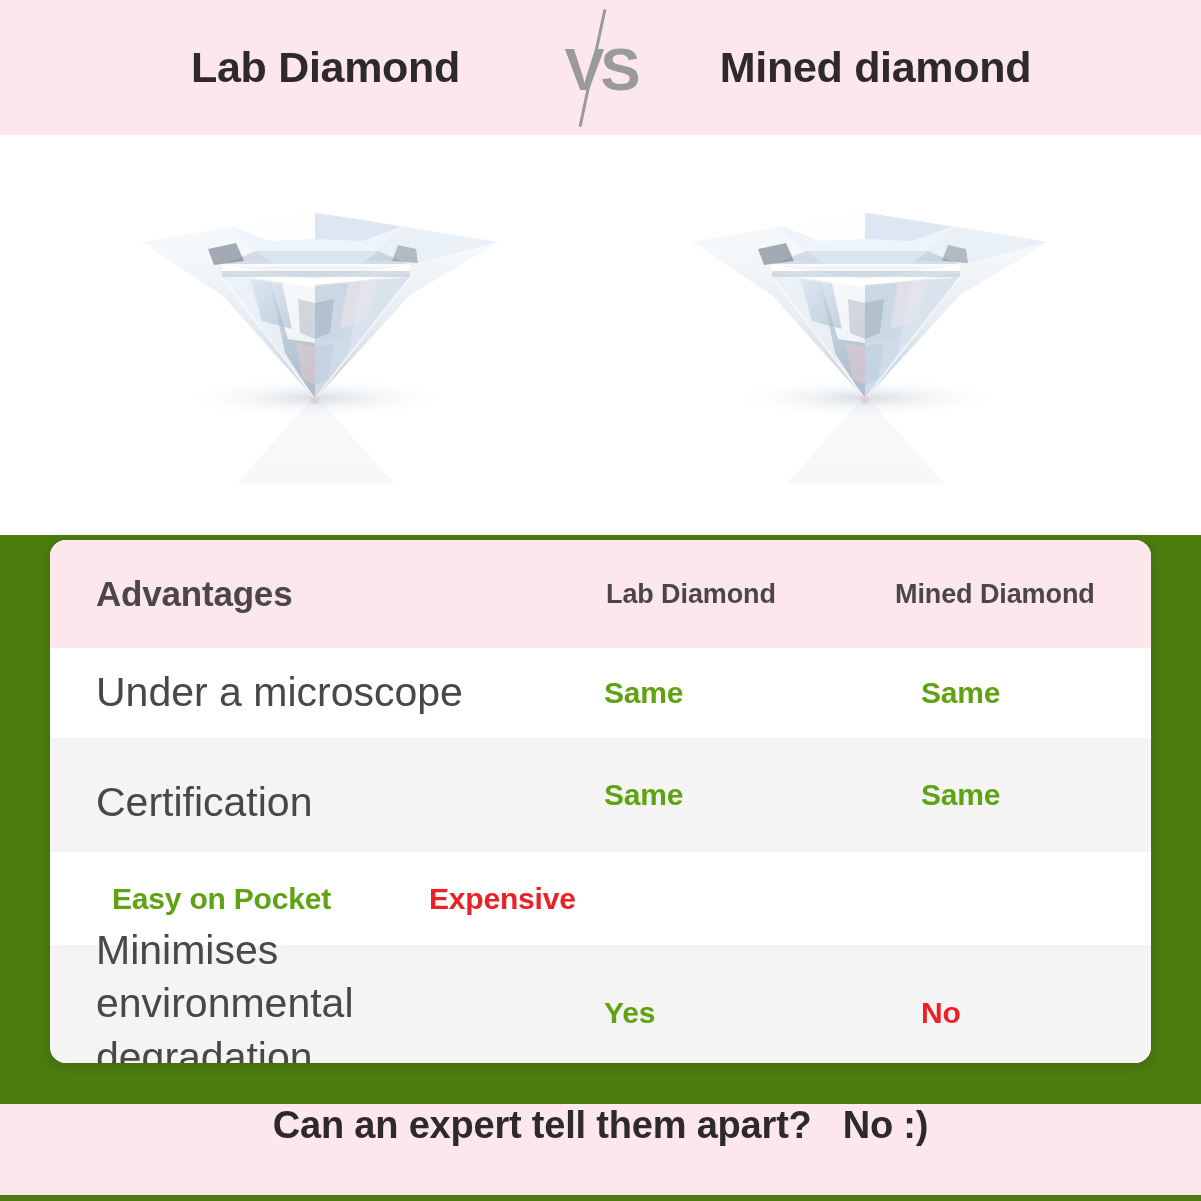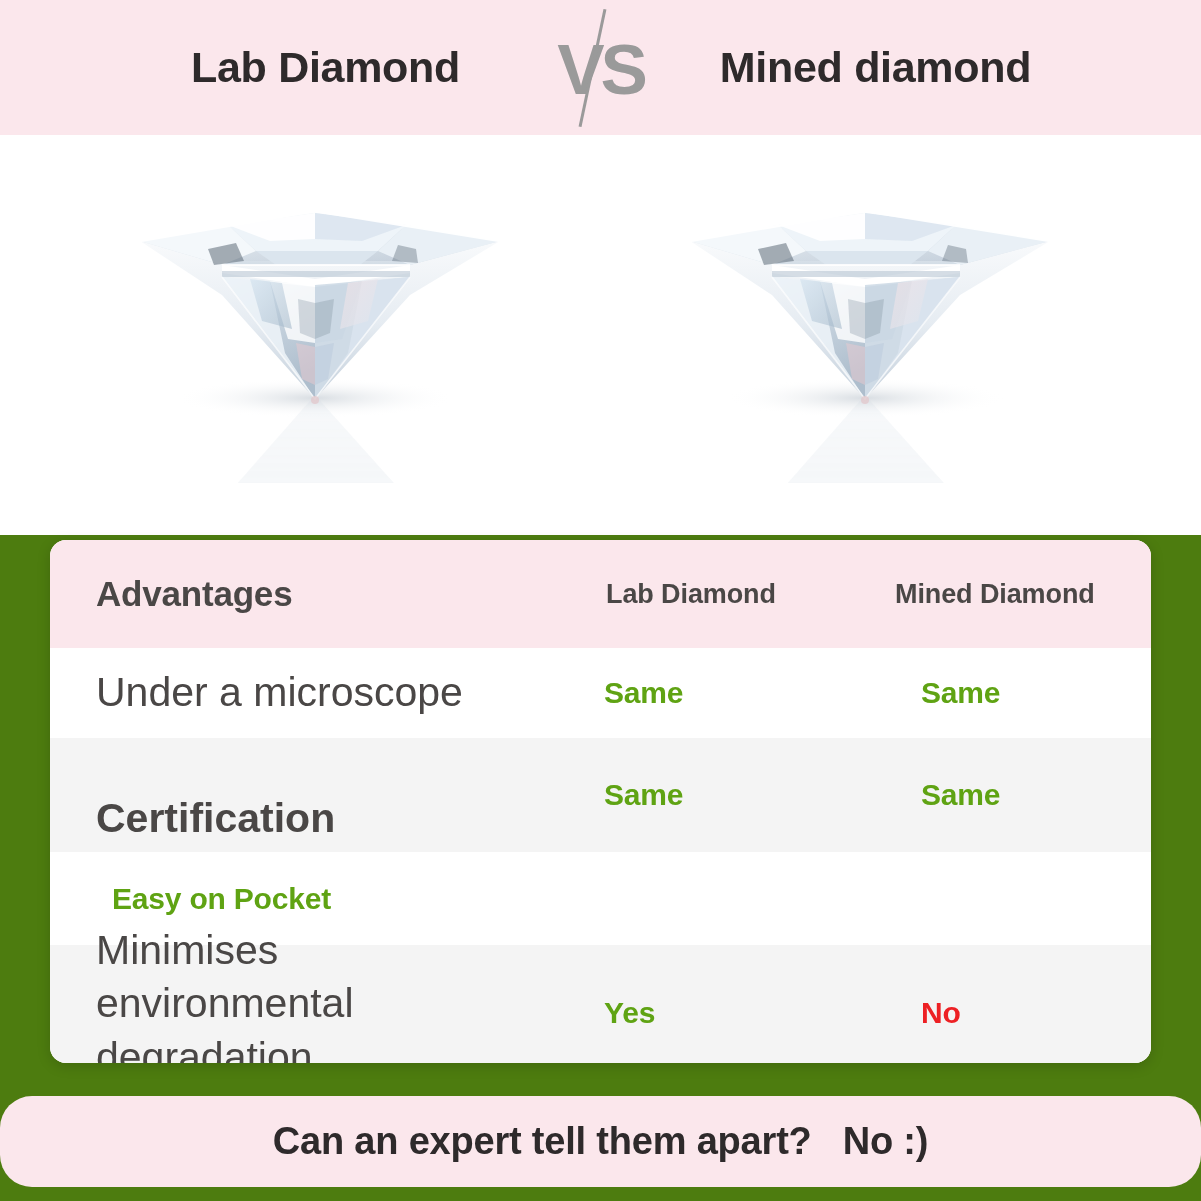--- a/index.html
+++ b/index.html
@@ -34,21 +34,21 @@
   }
   .title-left  { width:430px; text-align:center; }
   .title-right { width:430px; text-align:center; }
 
   .vs-wrap {
     width:120px; height:135px;
     position:relative;
     display:flex; align-items:center; justify-content:center;
   }
   .vs-text {
-    font-size:71px;
+    font-size:60px;
     font-weight:bold;
     color:#9a9a9a;
     line-height:1;
     letter-spacing:-4px;
     position:relative;
     top:2px;
   }
   .vs-slash {
     position:absolute;
     left:50%; top:8px;
@@ -142,30 +142,30 @@
     position:absolute;
     top:28px;
     width:2px;
     height:467px;
     background:#cfcfcf;
   }
   .divider.d1 { left:492px; }
   .divider.d2 { left:821px; }
 
   
-  .row.r1 .feature-label { position:relative; top:24px;font-weight:bold; }
+  .row.r1 .feature-label { position:relative; top:8px; }
   
   .row.r3 .value { position:relative; top:9px;text-align:right; }
 
   
   .footer-band {
-    position:absolute; left:0; bottom:14px;
+    position:absolute; left:0; bottom:6px;
     width:1201px; height:91px;
     background:#fbe7ec;
-    display:flex; align-items:center; justify-content:center;border-radius:32px;
+    display:flex; justify-content:center;
   }
   .footer-text {
     font-size:38px;
     font-weight:bold;
     color:#2e2a2b;
     letter-spacing:-0.2px;
     white-space:pre;
   }
 </style>
 </head>
@@ -346,20 +346,23 @@
       </div>
       <div class="cell-mined">
         <span class="value green">Same</span>
       </div>
     </div>
 
     <div class="row r2">
       <div class="cell-lab">
         <span class="value green">Easy on Pocket</span>
       </div>
+      <div class="cell-mined">
+        <span class="value red">Expensive</span>
+      </div>
     </div>
 
     <div class="row r3">
       <div class="cell-feature">
         <span class="feature-label">Minimises environmental degradation</span>
       </div>
       <div class="cell-lab">
         <span class="value green">Yes</span>
       </div>
       <div class="cell-mined">

